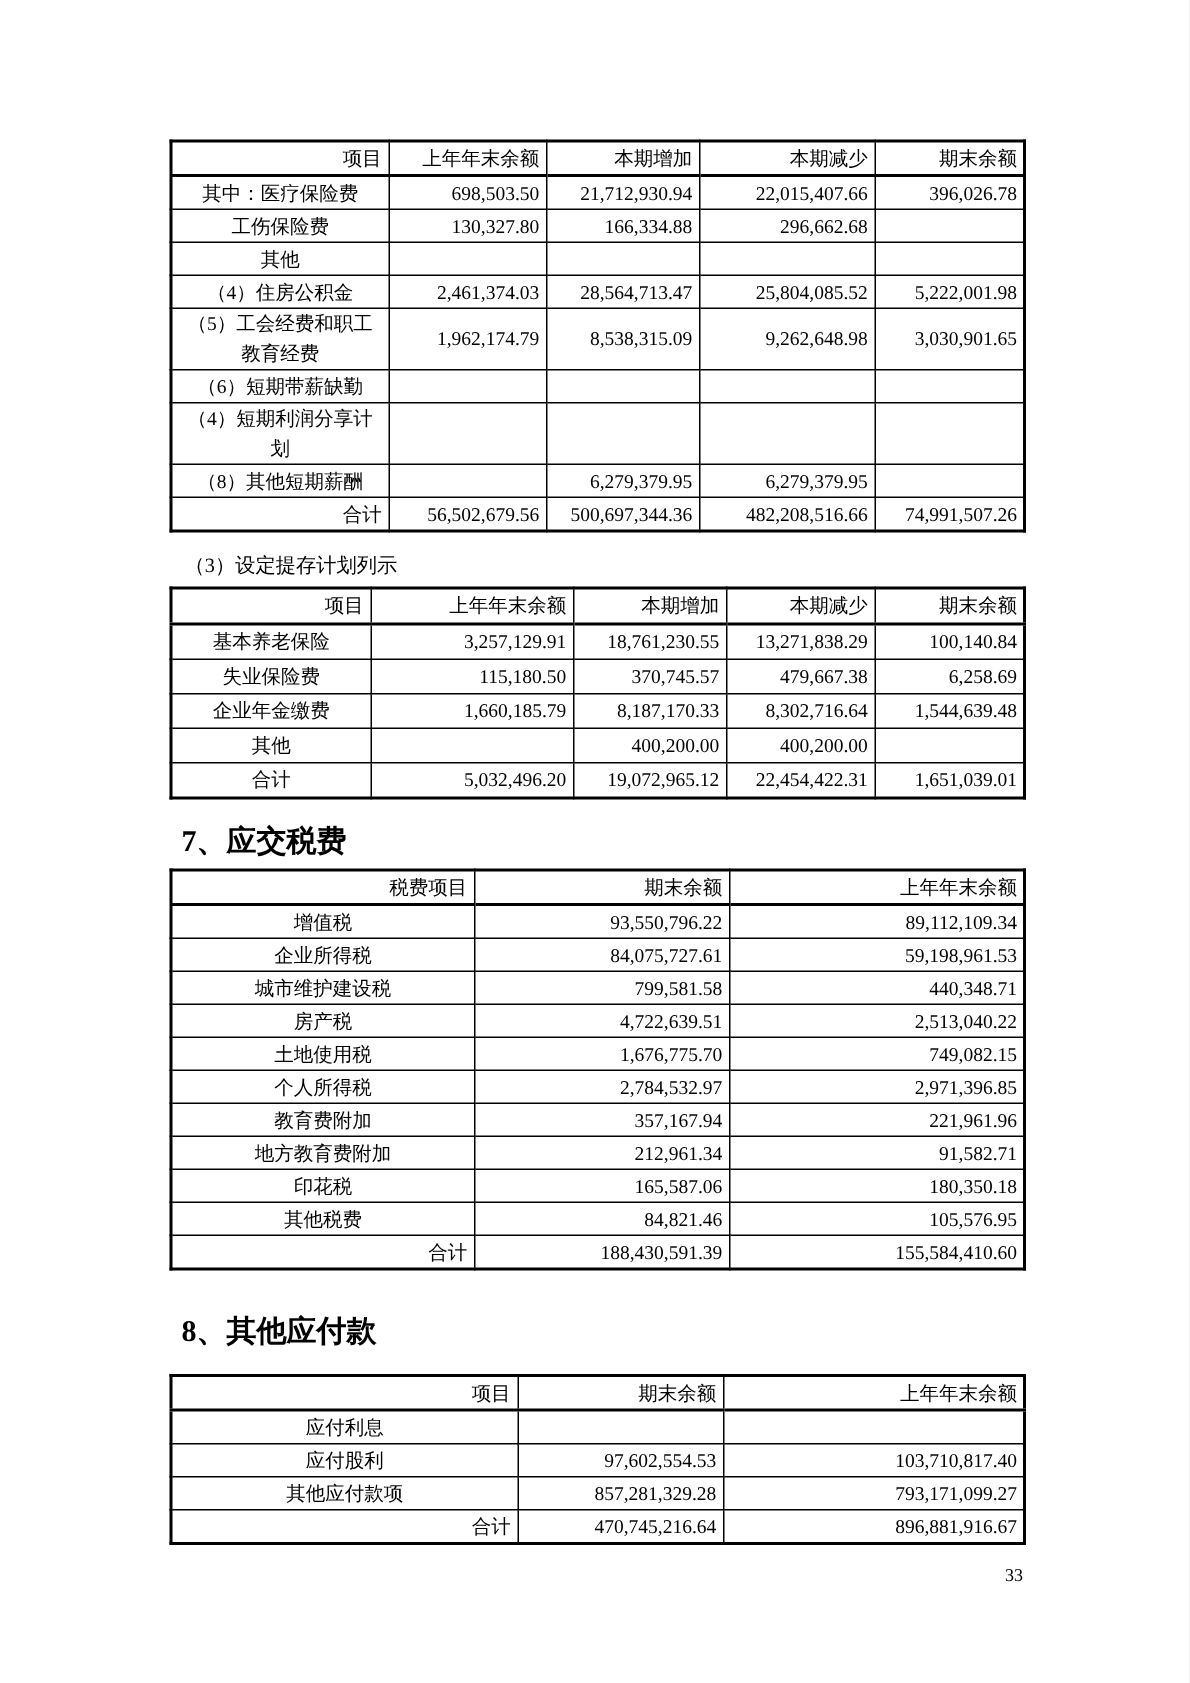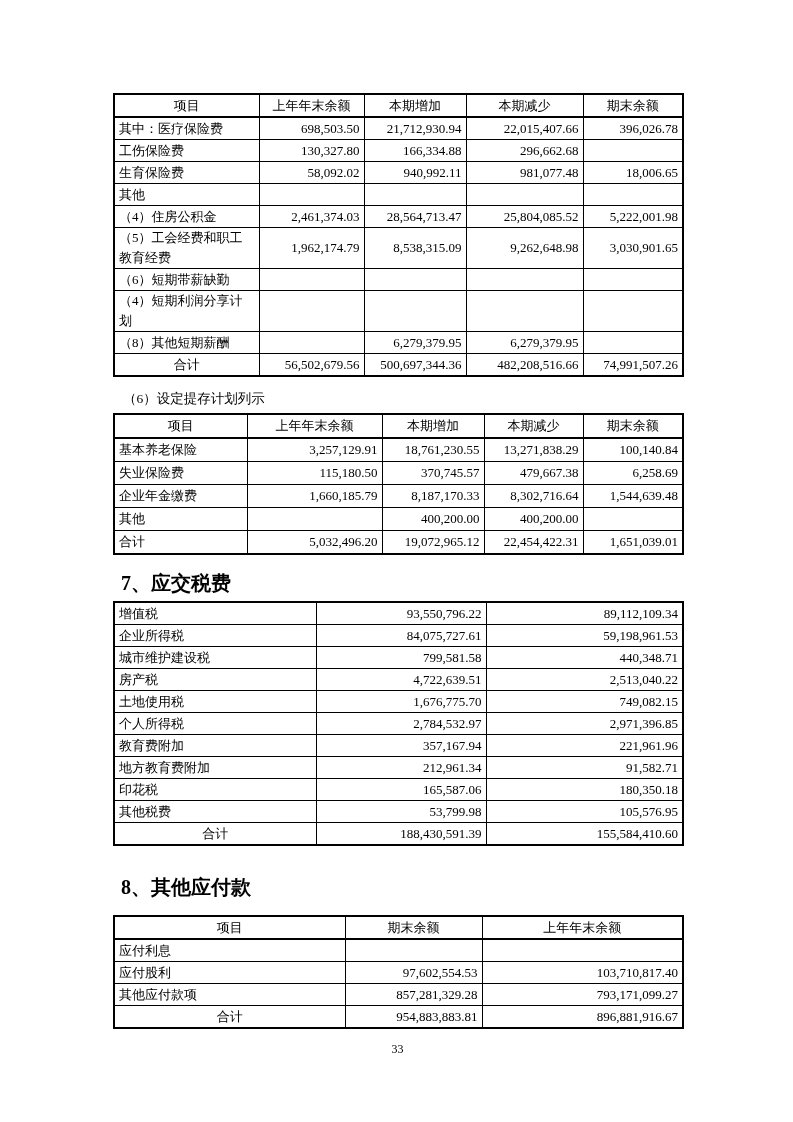--- a/index.html
+++ b/index.html
@@ -31,39 +31,39 @@
     height: 21px;
     padding: 0 4px;
     line-height: 20px;
     font-size: 13px;
     overflow: hidden;
     word-break: break-all;
     vertical-align: middle;
   }
   table.tbl tr.hdr td { border-bottom-width: 2px; }
   #t2 td { height: 22px; }
-  .ctr { text-align: center; }
-  .lbl { text-align: left; }
+  .ctr { text-align: right; }
+  .lbl { text-align: center; }
   .num { text-align: right; }
   .sub-heading {
     margin: 13px 0 6px 10px;
     font-size: 13.5px;
     line-height: 17px;
     font-weight: normal;
   }
   .bold-heading {
     margin: 18px 0 8px 8px;
     font-size: 20px;
     line-height: 20px;
     font-weight: bold;
   }
   #h8 { margin-top: 31px; margin-bottom: 18px; }
   .page-number {
     margin-top: 13px;
-    text-align: center;
+    text-align: right;
     font-size: 12px;
   }
 </style>
 </head>
 <body>
 
 <div class="page">
   <div class="content">
 
     <table class="tbl" id="t1">
@@ -90,27 +90,20 @@
         <td class="num">396,026.78</td>
       </tr>
       <tr>
         <td class="lbl">工伤保险费</td>
         <td class="num">130,327.80</td>
         <td class="num">166,334.88</td>
         <td class="num">296,662.68</td>
         <td class="num"></td>
       </tr>
       <tr>
-        <td class="lbl">生育保险费</td>
-        <td class="num">58,092.02</td>
-        <td class="num">940,992.11</td>
-        <td class="num">981,077.48</td>
-        <td class="num">18,006.65</td>
-      </tr>
-      <tr>
         <td class="lbl">其他</td>
         <td class="num"></td>
         <td class="num"></td>
         <td class="num"></td>
         <td class="num"></td>
       </tr>
       <tr>
         <td class="lbl">（4）住房公积金</td>
         <td class="num">2,461,374.03</td>
         <td class="num">28,564,713.47</td>
@@ -148,21 +141,21 @@
       <tr>
         <td class="ctr">合计</td>
         <td class="num">56,502,679.56</td>
         <td class="num">500,697,344.36</td>
         <td class="num">482,208,516.66</td>
         <td class="num">74,991,507.26</td>
       </tr>
     </tbody>
       </table>
 
-    <div class="sub-heading">（6）设定提存计划列示</div>
+    <div class="sub-heading">（3）设定提存计划列示</div>
 
     <table class="tbl" id="t2">
       <colgroup>
           <col style="width:133px">
           <col style="width:135px">
           <col style="width:102px">
           <col style="width:99px">
           <col style="width:100px">
         </colgroup>
       <tbody>
@@ -213,20 +206,25 @@
 
     <div class="bold-heading" id="h7">7、应交税费</div>
 
     <table class="tbl" id="t3">
       <colgroup>
           <col style="width:202px">
           <col style="width:170px">
           <col style="width:197px">
         </colgroup>
       <tbody>
+          <tr class="hdr">
+        <td class="ctr">税费项目</td>
+        <td class="ctr">期末余额</td>
+        <td class="ctr">上年年末余额</td>
+      </tr>
       <tr>
         <td class="lbl">增值税</td>
         <td class="num">93,550,796.22</td>
         <td class="num">89,112,109.34</td>
       </tr>
       <tr>
         <td class="lbl">企业所得税</td>
         <td class="num">84,075,727.61</td>
         <td class="num">59,198,961.53</td>
       </tr>
@@ -260,21 +258,21 @@
         <td class="num">212,961.34</td>
         <td class="num">91,582.71</td>
       </tr>
       <tr>
         <td class="lbl">印花税</td>
         <td class="num">165,587.06</td>
         <td class="num">180,350.18</td>
       </tr>
       <tr>
         <td class="lbl">其他税费</td>
-        <td class="num">53,799.98</td>
+        <td class="num">84,821.46</td>
         <td class="num">105,576.95</td>
       </tr>
       <tr>
         <td class="ctr">合计</td>
         <td class="num">188,430,591.39</td>
         <td class="num">155,584,410.60</td>
       </tr>
     </tbody>
       </table>
 
@@ -302,21 +300,21 @@
         <td class="num">97,602,554.53</td>
         <td class="num">103,710,817.40</td>
       </tr>
       <tr>
         <td class="lbl">其他应付款项</td>
         <td class="num">857,281,329.28</td>
         <td class="num">793,171,099.27</td>
       </tr>
       <tr>
         <td class="ctr">合计</td>
-        <td class="num">954,883,883.81</td>
+        <td class="num">470,745,216.64</td>
         <td class="num">896,881,916.67</td>
       </tr>
     </tbody>
       </table>
 
     <div class="page-number">33</div>
 
   </div>
 </div>
 

